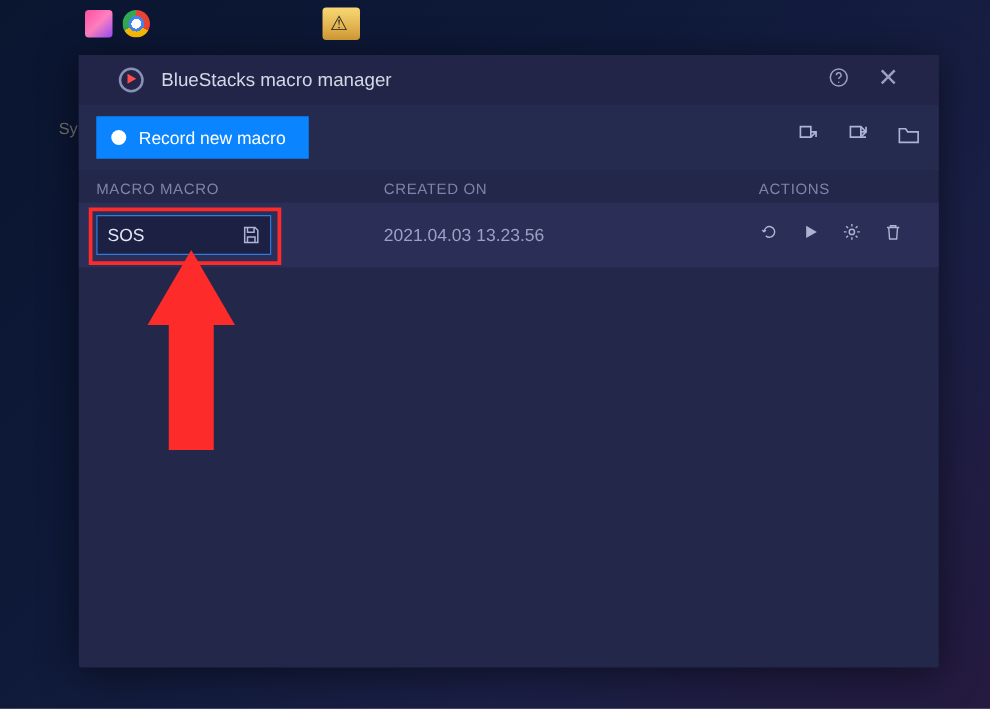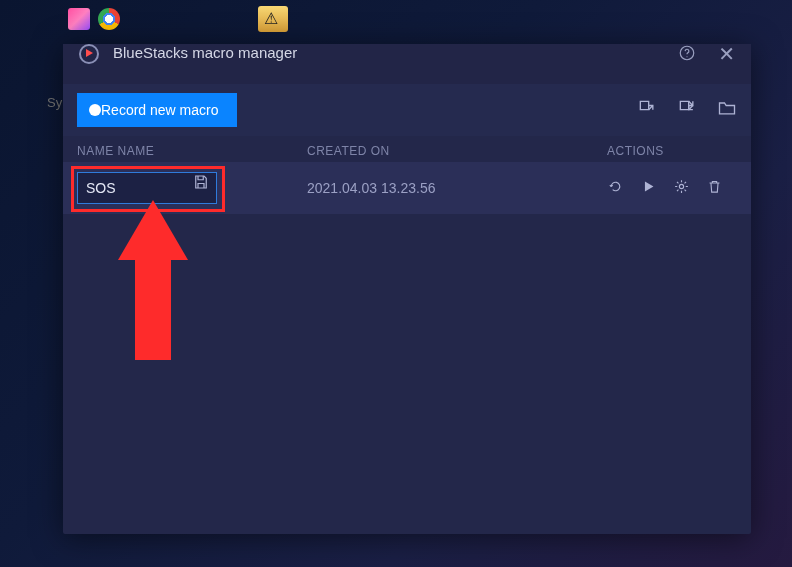--- a/index.html
+++ b/index.html
@@ -57,22 +57,22 @@
     background: #23274a;
     box-shadow: 0 4px 30px rgba(0,0,0,0.5);
     border-radius: 2px;
     display: flex;
     flex-direction: column;
   }
   .titlebar {
     height: 40px;
     background: #222547;
     display: flex;
-    align-items: flex-start;
-    padding: 0 16px;
+    align-items: center;
+    padding: 0 32px;
     color: #d4d7e6;
     font-size: 15px;
   }
   .app-icon {
     width: 20px; height: 20px; border: 2px solid #8a8fb5; border-radius: 50%;
     margin-right: 14px; position: relative;
   }
   .app-icon::before{
     content:""; position:absolute; left:5px; top:3px;
     border-left:7px solid #ff4d4d; border-top:4px solid transparent; border-bottom:4px solid transparent;
@@ -89,21 +89,21 @@
     padding: 0 14px;
     background:#252a4f;
   }
   .record-btn {
     background:#0a84ff;
     color:#fff;
     border:none;
     height:34px;
     padding:0 18px 0 12px;
     font-size:14px;
-    display:flex; align-items:center; 
+    display:flex; align-items:center; gap:10px;
     cursor:pointer;
   }
   .record-dot{ width:12px;height:12px;border-radius:50%;background:#fff; }
   .toolbar-spacer{ flex:1; }
   .toolbar-icons{ display:flex; gap:20px; }
   .toolbar-icons svg{ width:20px;height:20px; stroke:#aeb3d4; fill:none; stroke-width:1.6; }
 
   .columns {
     display:flex;
     padding: 8px 14px 4px 14px;
@@ -116,21 +116,21 @@
   .col-actions{ width:130px; }
 
   .row {
     display:flex;
     align-items:center;
     padding: 10px 14px;
     background:#2b2f58;
   }
   .name-cell{ width:230px; position:relative; }
   .name-input-wrap{
-    display:flex; 
+    display:flex; align-items:center;
     border:1px solid #2f7bdc;
     background:#1c2144;
     height:32px;
     width:140px;
     padding:0 6px 0 8px;
   }
   .name-input{
     background:transparent; border:none; outline:none; color:#e4e7f5;
     font-size:14px; width:100%;
   }
@@ -218,21 +218,21 @@
       </span>
       <span>
         <svg viewBox="0 0 24 24">
             <path d="M3 6h6l2 3h10v10H3z"></path>
           </svg>
       </span>
     </div>
   </div>
 
   <div class="columns">
-    <div class="col-name">NAME NAME</div>
+    <div class="col-name">MACRO MACRO</div>
     <div class="col-created">CREATED ON</div>
     <div class="col-actions">ACTIONS</div>
   </div>
 
   <div class="row">
     <div class="name-cell">
       <div class="highlight-box"></div>
       <div class="name-input-wrap">
         <input class="name-input" value="SOS" style="">
         <span class="save-icon-btn">

